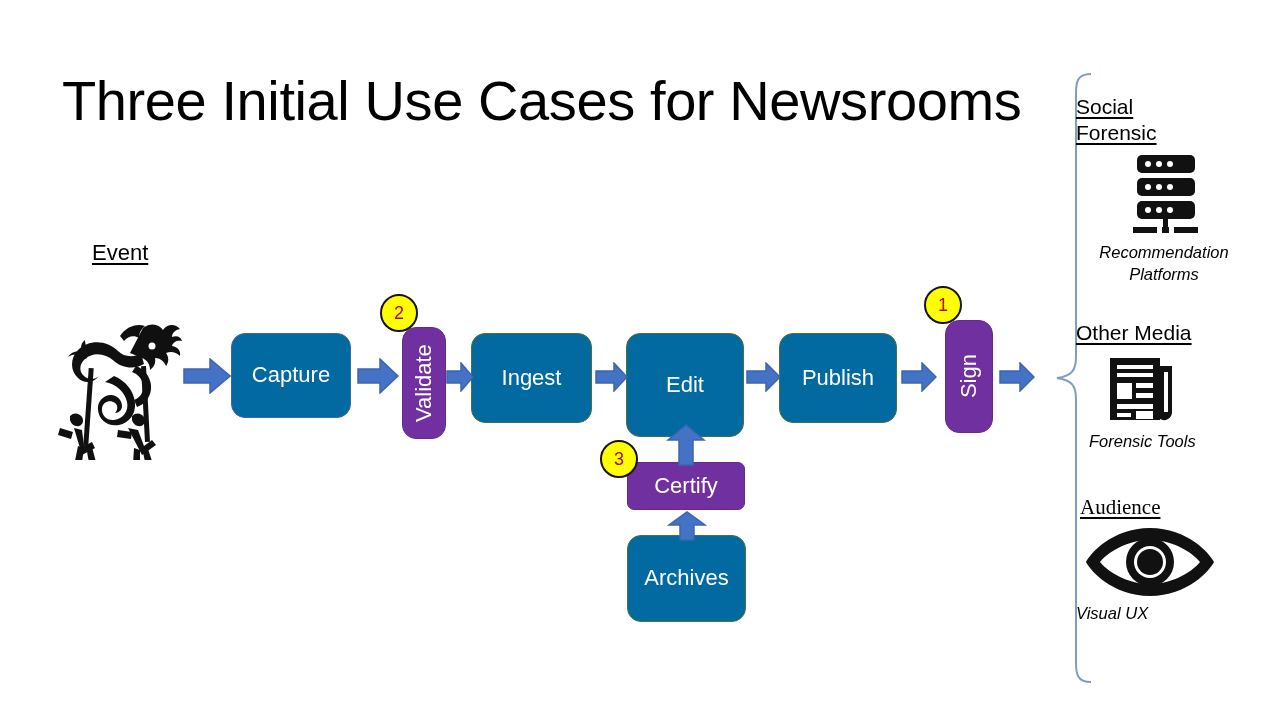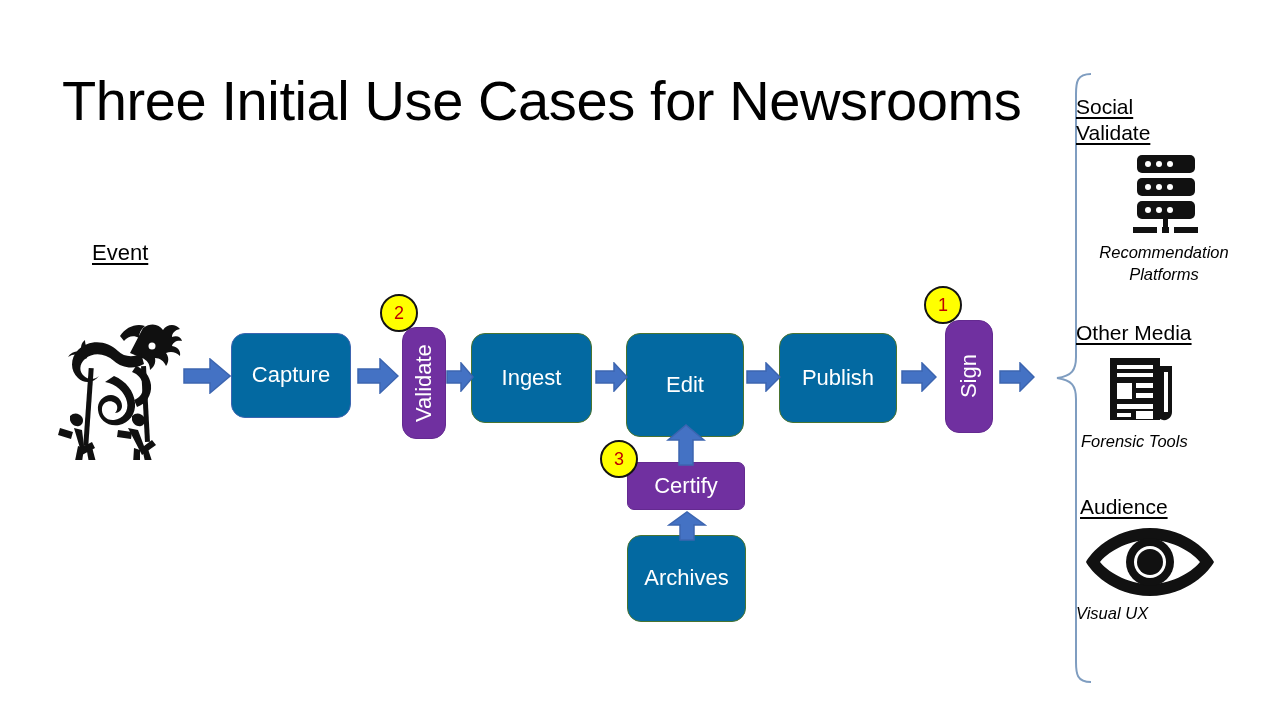--- a/index.html
+++ b/index.html
@@ -138,41 +138,41 @@
   .rcol-heading {
     font-size: 21px;
     color: #000000;
     line-height: 1.25;
     text-align: center;
     text-decoration: underline;
     text-underline-offset: 3px;
   }
   #group-social .rcol-heading  { width: 92px; text-align: left; }
   #group-media .rcol-heading   { text-align: left; width: 128px; }
-  #group-audience .rcol-heading{ text-align: left; width: 95px; margin-left: 4px; }
+  #group-audience .rcol-heading{ text-align: left; width: 95px; margin-left: 4px; font-family: Liberation Serif, serif; }
 
   .rcol-icon {
     display: flex;
     justify-content: center;
     margin-top: 6px;
   }
   #group-social .rcol-icon  { margin-left: -10px; }
   #group-media .rcol-icon   { justify-content: flex-start; margin-left: 32px; }
   #group-audience .rcol-icon{ justify-content: flex-start; margin-left: 8px; margin-top: 4px; }
 
   .rcol-caption {
     font-style: italic;
     font-size: 16.5px;
     color: #000000;
     line-height: 1.38;
     text-align: center;
     margin-top: 4px;
   }
   #group-social .rcol-caption   { width: 196px; margin-left: -10px; }
-  #group-media .rcol-caption    { text-align: left; margin-left: 5px; }
+  #group-media .rcol-caption    { text-align: left; margin-left: 13px; }
   #group-audience .rcol-caption { text-align: left; margin-top: 2px; }
 </style>
 </head>
 <body>
 
 <div id="slide-title">Three Initial Use Cases for Newsrooms</div>
 
 <div id="event-label" class="ul-label">Event</div>
 
 <div id="event-icon">
@@ -294,21 +294,21 @@
   <span>3</span>
 </div>
 
 <div id="right-brace">
   <svg width="40" height="612" viewBox="0 0 40 612" aria-hidden="true">
     <path d="M36 2 C22 2 21 10 21 22 L21 285 C21 298 17 304 2 306 C17 308 21 314 21 327 L21 590 C21 602 22 610 36 610" fill="none" stroke="#7f9dc0" stroke-width="2"></path>
   </svg>
 </div>
 
 <div class="rcol-group" id="group-social">
-  <div class="rcol-heading">Social Validate</div>
+  <div class="rcol-heading">Social Forensic</div>
   <div class="rcol-icon">
     <svg width="78" height="84" viewBox="0 0 78 84" aria-hidden="true">
       <g fill="#111111">
         <rect x="10" y="2" width="58" height="18" rx="5"></rect>
         <rect x="10" y="25" width="58" height="18" rx="5"></rect>
         <rect x="10" y="48" width="58" height="18" rx="5"></rect>
         <rect x="36" y="66" width="5" height="10"></rect>
         <rect x="6" y="74" width="24" height="6"></rect>
         <rect x="35" y="74" width="7" height="6"></rect>
         <rect x="47" y="74" width="24" height="6"></rect>

